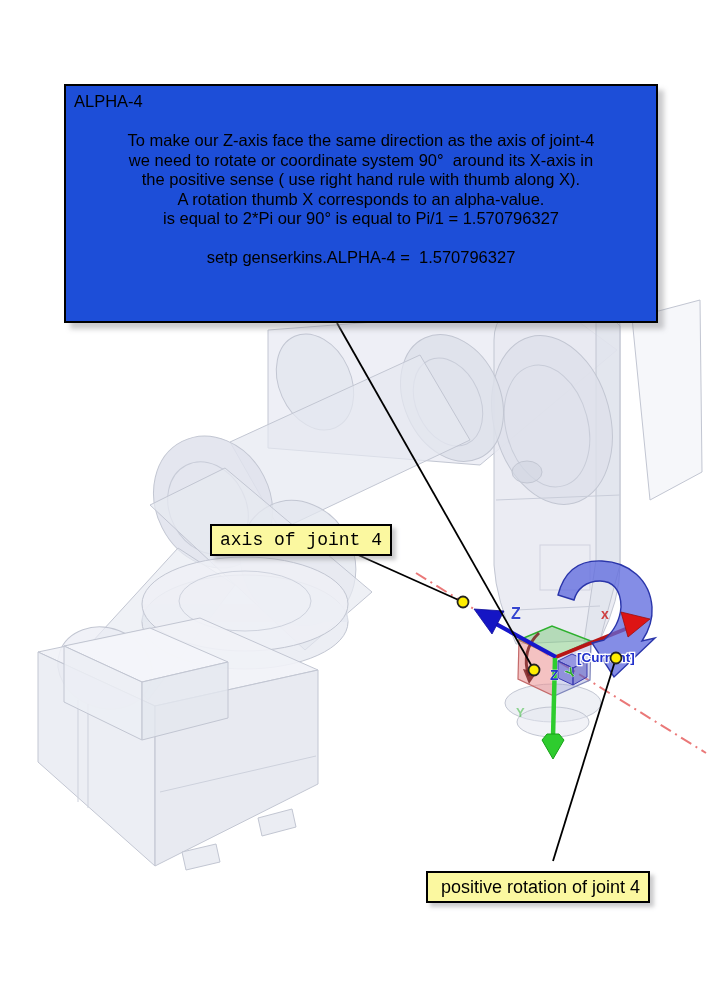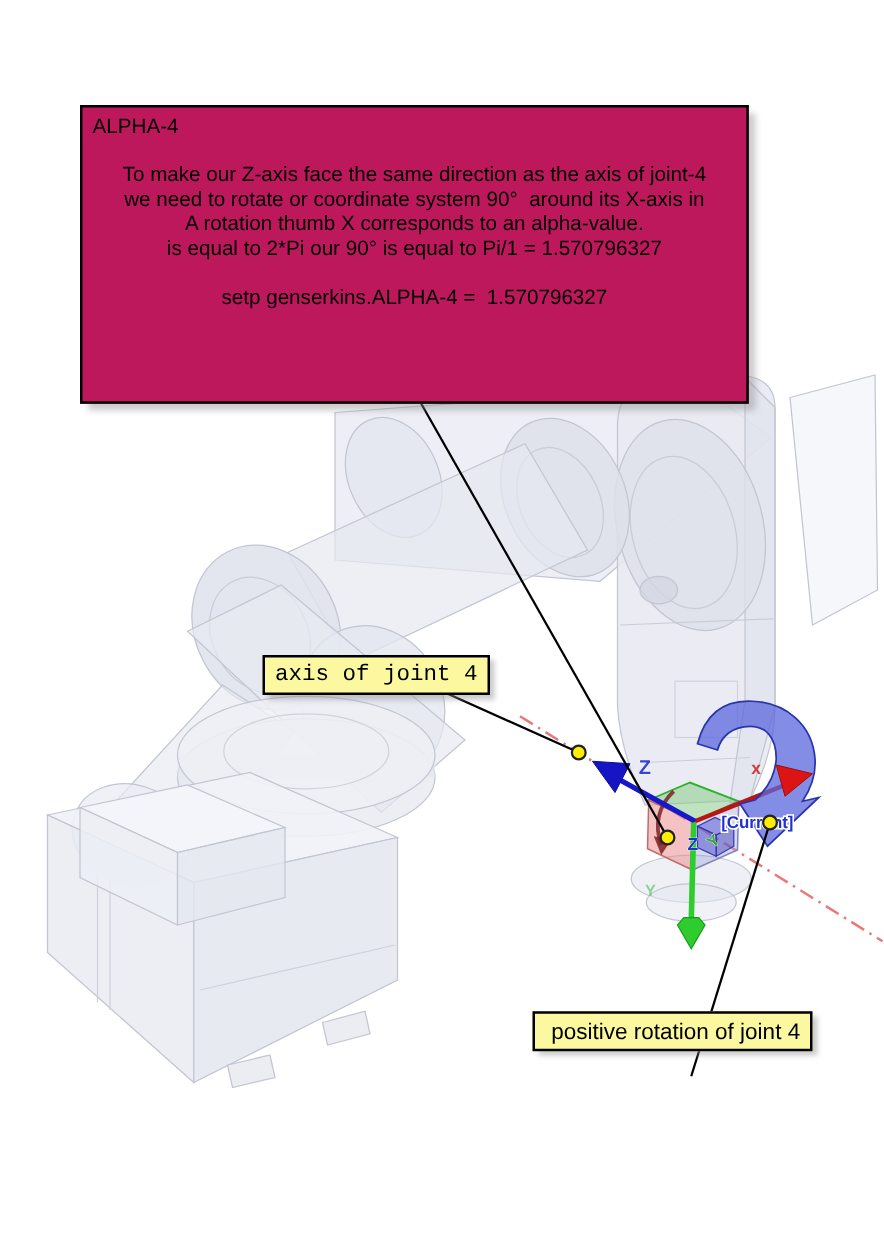--- a/index.html
+++ b/index.html
@@ -7,22 +7,22 @@
     position:relative;width:707px;height:1000px;background:#ffffff;overflow:hidden;
     font-family:"Liberation Sans",sans-serif;
   }
   .stage svg{position:absolute;left:0;top:0;}
   .callout{
     position:absolute;background:#fbf8a0;border:2px solid #000000;color:#000000;
     box-shadow:4px 4px 4px rgba(140,140,145,.45);
     font-size:18px;line-height:22px;padding:3px 8px;white-space:nowrap;
   }
   .notebox{
-    position:absolute;left:64px;top:84px;width:535px;height:239px;box-sizing:border-box;
-    background:#be185d;border:2px solid #000000;color:#000000;
+    position:absolute;left:64px;top:84px;width:594px;height:239px;box-sizing:border-box;
+    background:#1d4ed8;border:2px solid #000000;color:#000000;
     box-shadow:6px 6px 5px rgba(140,140,145,.45);
     font-size:16.5px;line-height:19.5px;padding:6px 8px;
   }
   .note-line{white-space:pre-wrap;text-align:center;}
   .note-gap{height:19.5px;}
   .note-title{white-space:pre-wrap;}
 </style>
 </head>
 <body>
 
@@ -127,23 +127,24 @@
     <circle cx="463" cy="602" r="5.5" fill="#ffee00" stroke="#222222" stroke-width="1.8"></circle>
     <circle cx="534" cy="670" r="5.5" fill="#ffee00" stroke="#222222" stroke-width="1.8"></circle>
     <circle cx="616" cy="658" r="5.5" fill="#ffee00" stroke="#222222" stroke-width="1.8"></circle>
   </svg>
 
   <div class="notebox">
     <div class="note-title">ALPHA-4</div>
     <div class="note-gap"></div>
     <div class="note-line">To make our Z-axis face the same direction as the axis of joint-4</div>
     <div class="note-line">we need to rotate or coordinate system 90°  around its X-axis in</div>
+    <div class="note-line">the positive sense ( use right hand rule with thumb along X).</div>
     <div class="note-line">A rotation thumb X corresponds to an alpha-value.</div>
     <div class="note-line">is equal to 2*Pi our 90° is equal to Pi/1 = 1.570796327</div>
     <div class="note-gap"></div>
     <div class="note-line">setp genserkins.ALPHA-4 =  1.570796327</div>
   </div>
 
   <div class="callout" style="left:210px;top:524px;font-family:Liberation Mono, monospace;">axis of joint 4</div>
 
-  <div class="callout" style="left:426px;top:809px;padding-left:13px;">positive rotation of joint 4</div>
+  <div class="callout" style="left:426px;top:871px;padding-left:13px;">positive rotation of joint 4</div>
 
 </div>
 
 </body></html>

